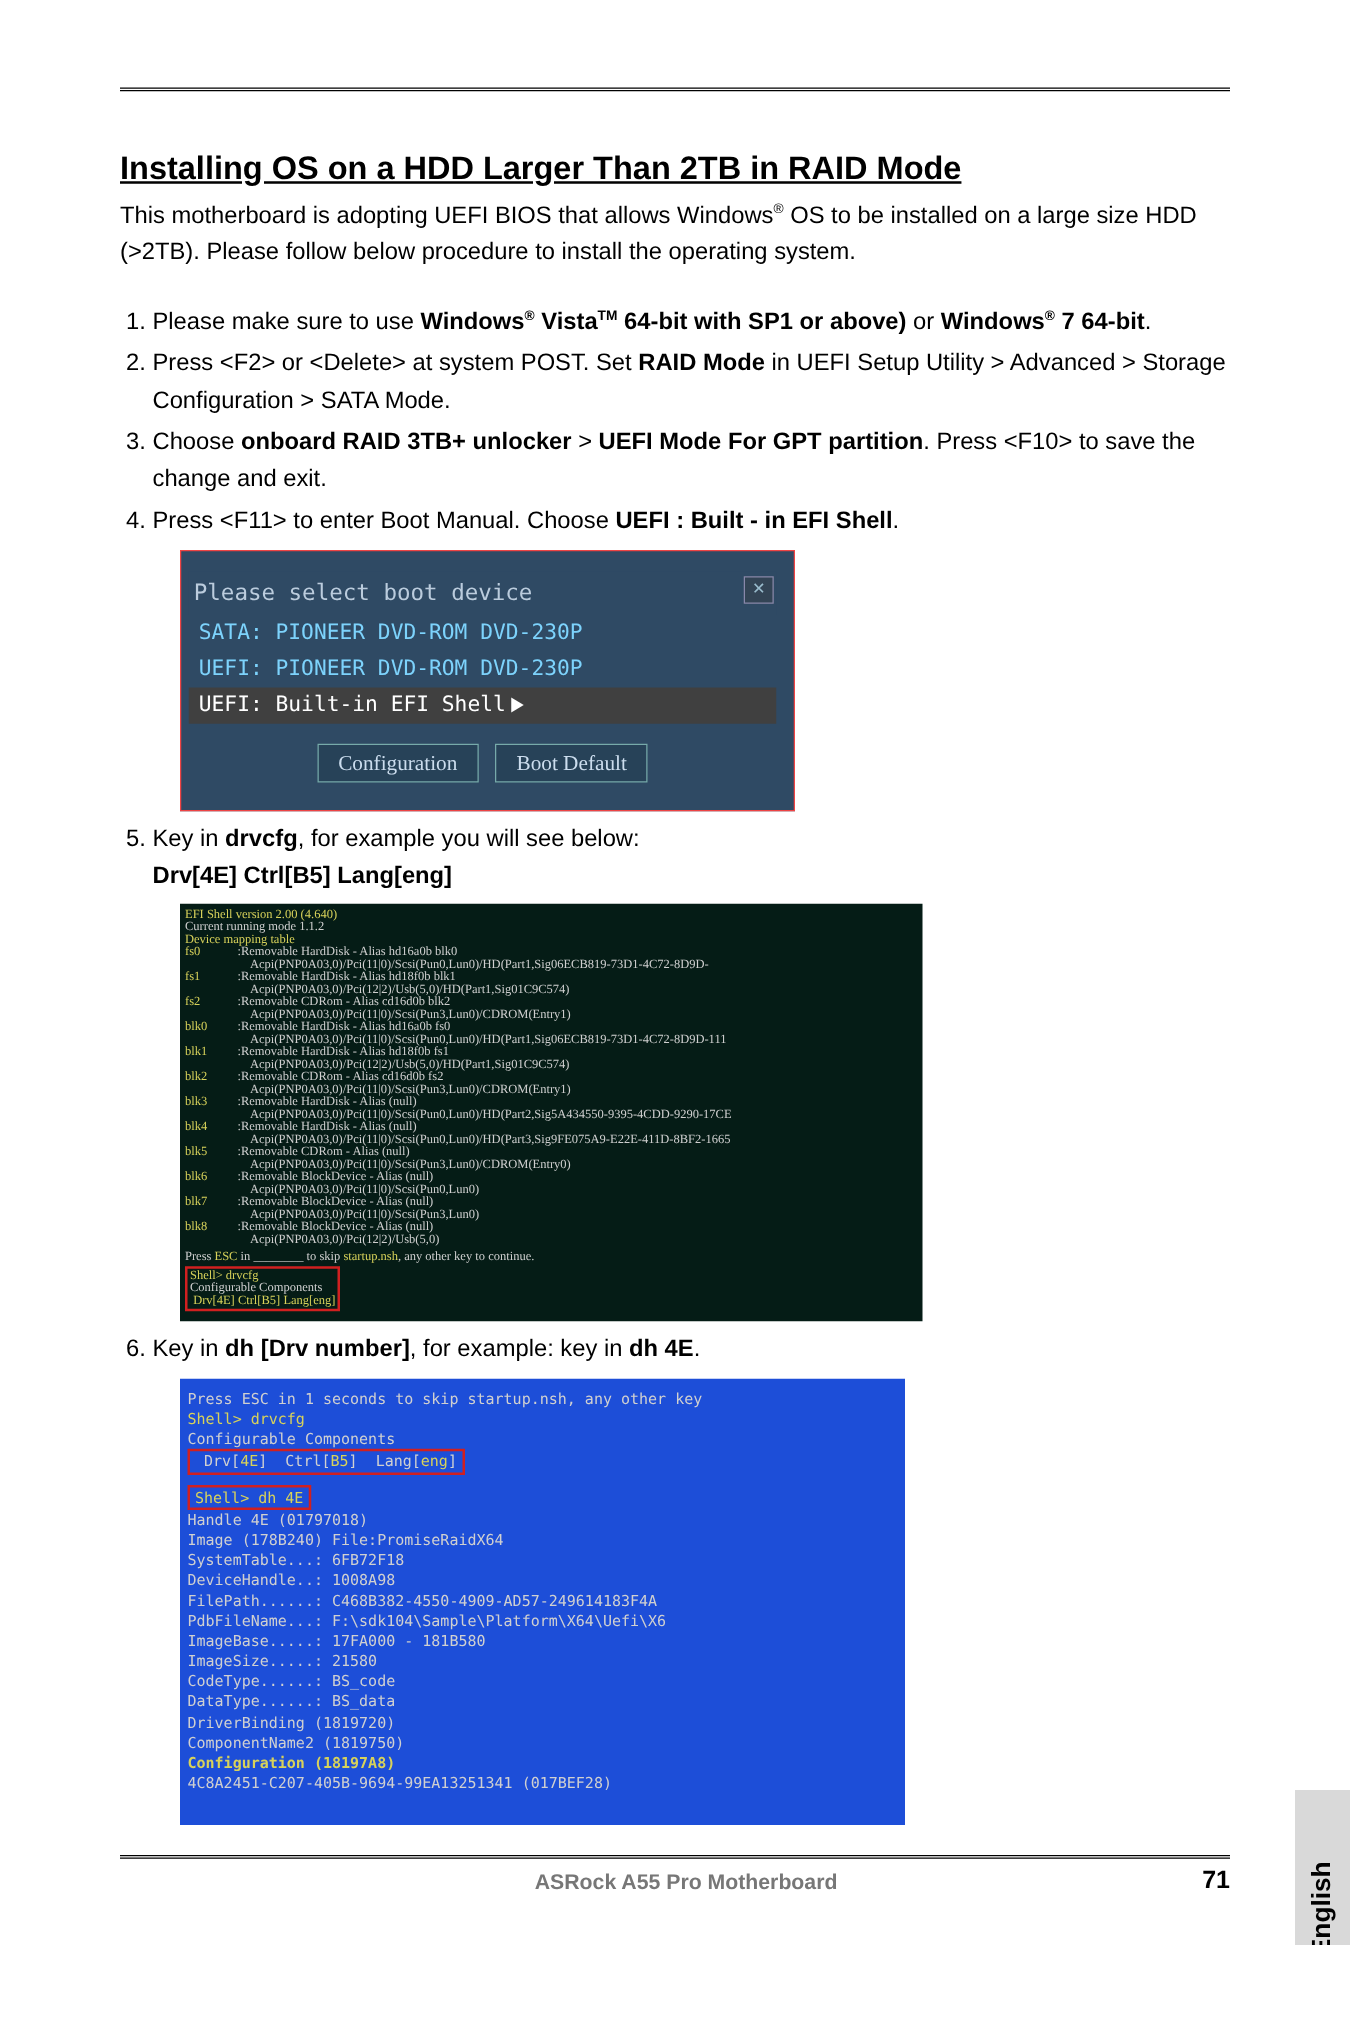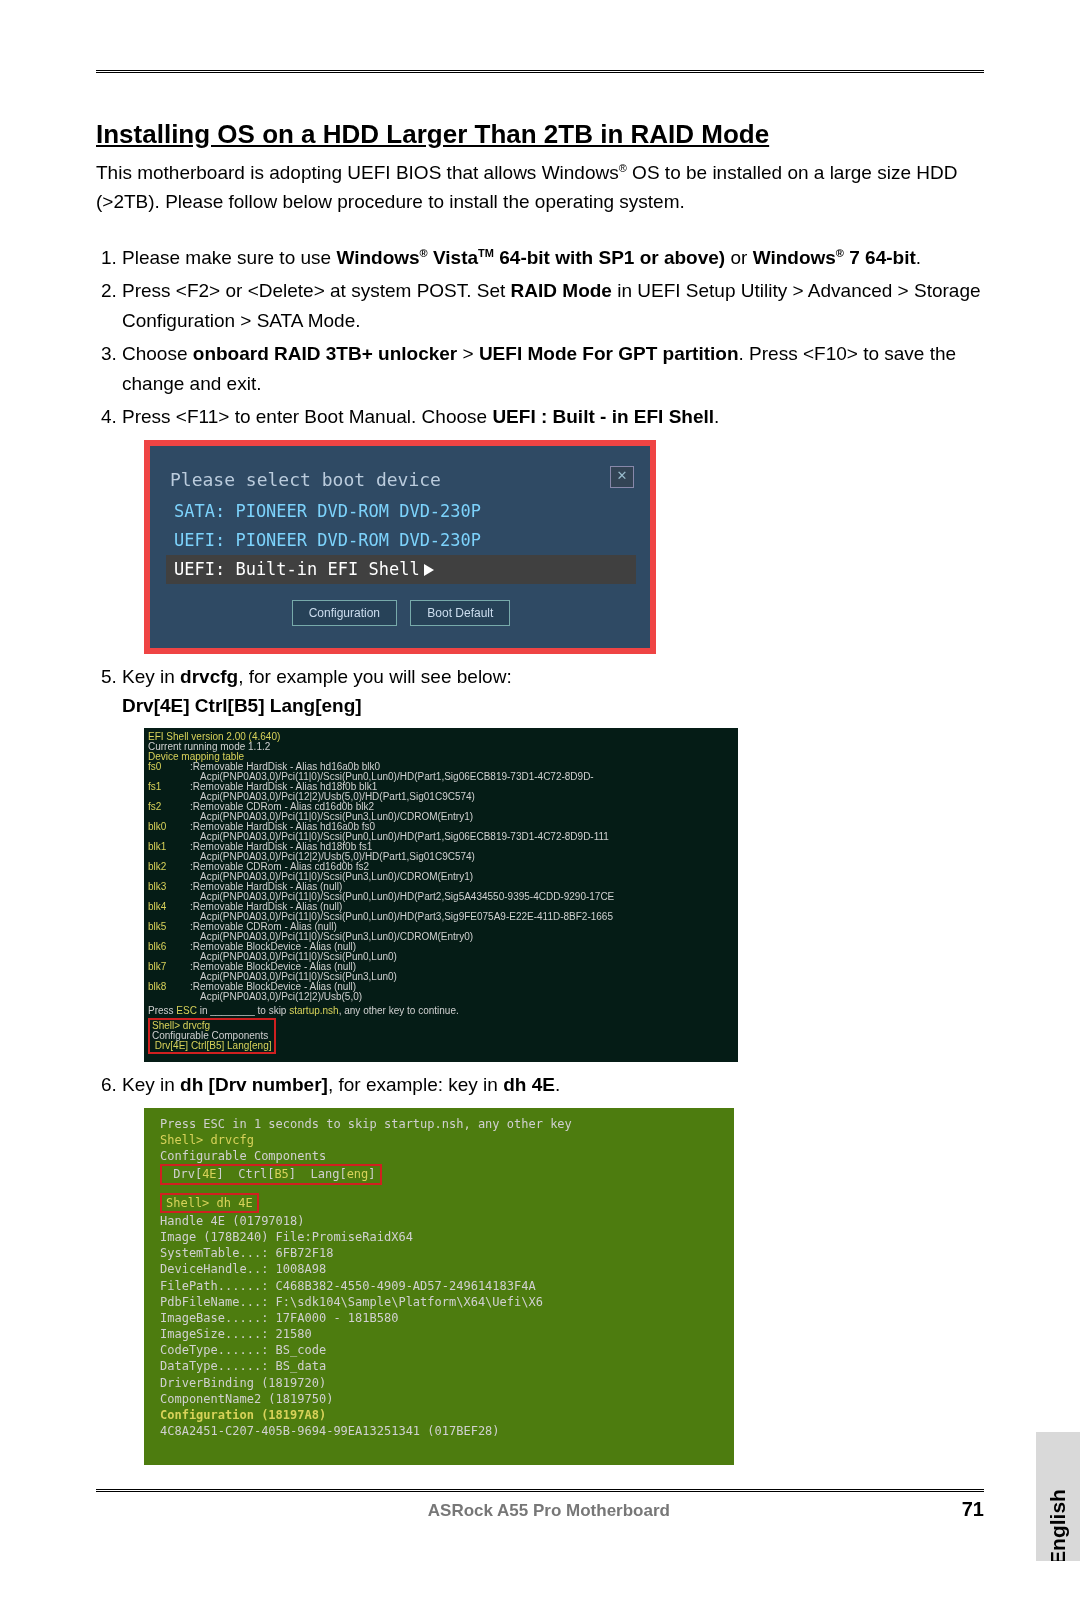--- a/index.html
+++ b/index.html
@@ -26,38 +26,38 @@
   ol.steps{list-style:decimal;padding-left:26px;margin:0}
   ol.steps>li{font-size:19px;line-height:1.55;margin:4px 0}
   sup{font-size:11px}
   b{font-weight:bold}
   .fig{
     margin:8px 0 8px 22px;
     background:#222;
     line-height:1;
   }
   
-  .fig1{width:470px;padding:16px 14px 22px 16px;background:#2f4a64;border:6px solid #ef4444}
+  .fig1{width:470px;padding:16px 14px 22px 6px;background:#2f4a64;border:1px solid #ef4444}
   .f1head{background:#2f4a64;padding:8px 4px;position:relative}
   .f1head .t{color:#bcd;font-family:monospace;font-size:18px}
   .f1close{position:absolute;right:2px;top:4px;width:22px;height:20px;border:1px solid #88a;background:#345;color:#9bc;font-size:13px;text-align:center;line-height:18px}
   .f1item{color:#7dd3fc;font-family:monospace;font-size:17px;padding:6px 8px}
   .f1hl{background:#404040;color:#fff}
   .f1btns{margin-top:16px;text-align:center}
-  .f1btn{display:inline-block;background:#274258;border:1px solid #7aa;color:#cde;font-family:Liberation Sans, sans-serif;font-size:12px;padding:6px 16px;margin:0 4px}
+  .f1btn{display:inline-block;background:#274258;border:1px solid #7aa;color:#cde;font-family:Liberation Serif, serif;font-size:17px;padding:6px 16px;margin:0 4px}
   .cursor{display:inline-block;width:0;height:0;border-left:10px solid #fff;border-top:6px solid transparent;border-bottom:6px solid transparent;margin-left:4px;vertical-align:middle}
   
-  .fig2{width:586px;padding:4px 4px 8px 4px;background:#051c16;font-family:Liberation Sans, sans-serif;font-size:10px;color:#3ad050;overflow:hidden}
+  .fig2{width:586px;padding:4px 4px 8px 4px;background:#051c16;font-family:Liberation Serif, serif;font-size:10px;color:#3ad050;overflow:hidden}
   .fig2 .y{color:#d8d25a}
   .fig2 .r{border:2px solid #d02020;display:inline-block;padding:1px 2px;margin-top:2px}
   .fig2 .w{color:#d0d0d0}
   .fig2 .line{white-space:nowrap}
   .fig2 .lab{color:#d8d25a;display:inline-block;width:42px}
   
-  .fig3{width:566px;padding:8px 8px 26px 16px;background:#4d7c0f;font-family:monospace;font-size:12px;color:#3ad050;line-height:1.35}
+  .fig3{width:566px;padding:8px 8px 26px 6px;background:#1d4ed8;font-family:monospace;font-size:12px;color:#3ad050;line-height:1.35}
   .fig3 .y{color:#d8d25a}
   .fig3 .w{color:#d0d0d0}
   .fig3 .r{border:2px solid #d02020;display:inline-block;padding:0 4px}
   .fig3 .cfg{color:#d8d25a;font-weight:bold}
   .tab{
     position:absolute;
     right:0;
     top:1432px;
     width:44px;
     height:190px;

